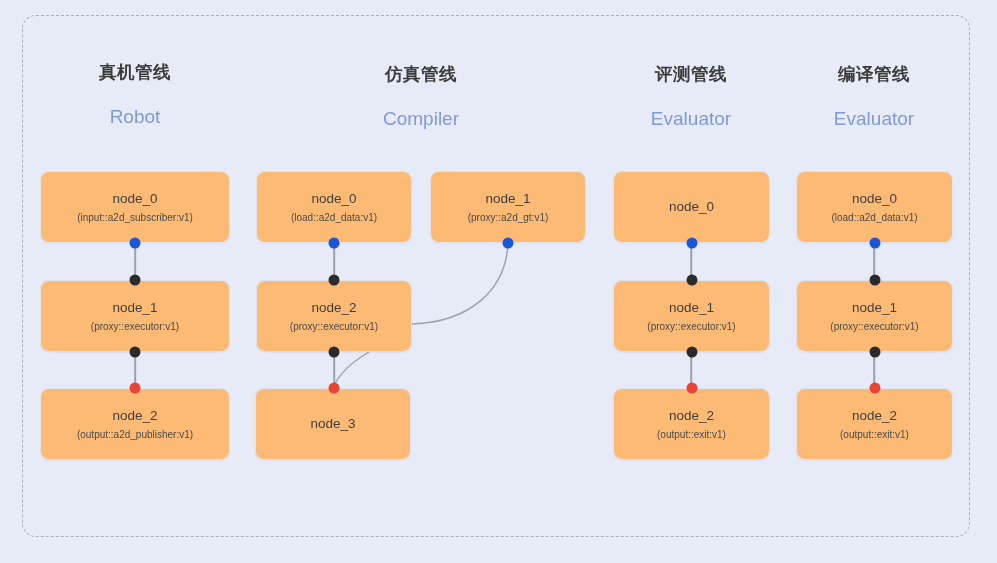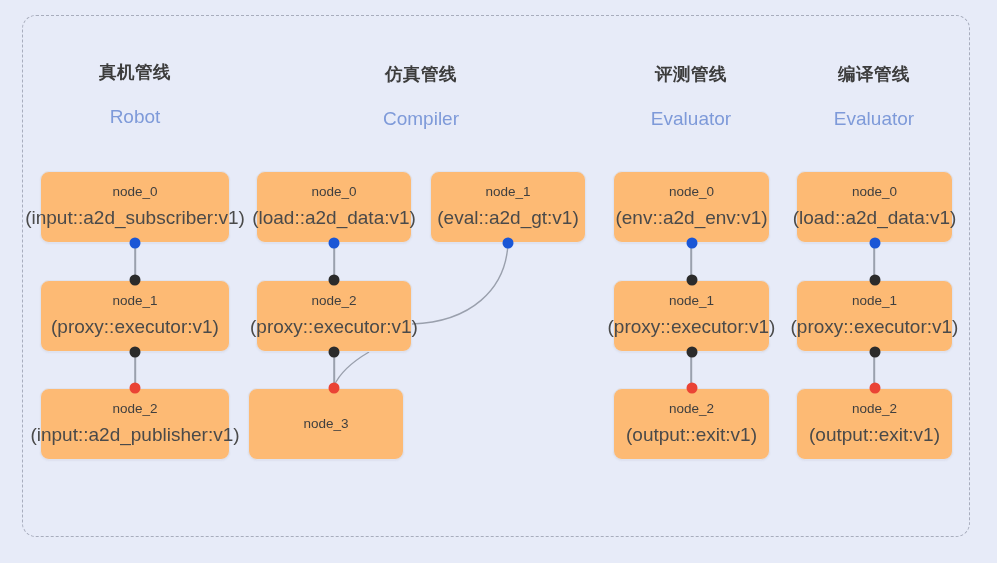--- a/index.html
+++ b/index.html
@@ -66,21 +66,21 @@
     text-align: center;
     padding: 2px 6px;
   }
   .node-id {
     font-size: 13.5px;
     color: #3f3f3f;
     line-height: 1.55;
     white-space: nowrap;
   }
   .node-type {
-    font-size: 19px;
+    font-size: 10px;
     color: #4a4a4a;
     line-height: 1.55;
     white-space: nowrap;
   }
   
   .dot {
     position: absolute;
     width: 11px;
     height: 11px;
     border-radius: 50%;
@@ -155,46 +155,45 @@
       </div>
       <div class="dot dot-blue" style="left: 135px; top: 243px;"></div>
       <div class="node" style="left: 40px; top: 280px; width: 190px; height: 72px;">
         <div class="node-id">node_1</div>
         <div class="node-type">(proxy::executor:v1)</div>
       </div>
       <div class="dot dot-black" style="left: 135px; top: 280px;"></div>
       <div class="dot dot-black" style="left: 135px; top: 352px;"></div>
       <div class="node" style="left: 40px; top: 388px; width: 190px; height: 72px;">
         <div class="node-id">node_2</div>
-        <div class="node-type">(input::a2d_publisher:v1)</div>
+        <div class="node-type">(output::a2d_publisher:v1)</div>
       </div>
       <div class="dot dot-red" style="left: 135px; top: 388px;"></div>
       <div class="node" style="left: 256px; top: 171px; width: 156px; height: 72px;">
         <div class="node-id">node_0</div>
         <div class="node-type">(load::a2d_data:v1)</div>
       </div>
       <div class="dot dot-blue" style="left: 334px; top: 243px;"></div>
       <div class="node" style="left: 430px; top: 171px; width: 156px; height: 72px;">
         <div class="node-id">node_1</div>
-        <div class="node-type">(eval::a2d_gt:v1)</div>
+        <div class="node-type">(proxy::a2d_gt:v1)</div>
       </div>
       <div class="dot dot-blue" style="left: 508px; top: 243px;"></div>
       <div class="node" style="left: 256px; top: 280px; width: 156px; height: 72px;">
         <div class="node-id">node_2</div>
         <div class="node-type">(proxy::executor:v1)</div>
       </div>
       <div class="dot dot-black" style="left: 334px; top: 280px;"></div>
       <div class="dot dot-black" style="left: 334px; top: 352px;"></div>
-      <div class="node" style="left: 248px; top: 388px; width: 156px; height: 72px;">
+      <div class="node" style="left: 255px; top: 388px; width: 156px; height: 72px;">
         <div class="node-id">node_3</div>
       </div>
       <div class="dot dot-red" style="left: 334px; top: 388px;"></div>
       <div class="node" style="left: 613px; top: 171px; width: 157px; height: 72px;">
         <div class="node-id">node_0</div>
-        <div class="node-type">(env::a2d_env:v1)</div>
       </div>
       <div class="dot dot-blue" style="left: 691.5px; top: 243px;"></div>
       <div class="node" style="left: 613px; top: 280px; width: 157px; height: 72px;">
         <div class="node-id">node_1</div>
         <div class="node-type">(proxy::executor:v1)</div>
       </div>
       <div class="dot dot-black" style="left: 691.5px; top: 280px;"></div>
       <div class="dot dot-black" style="left: 691.5px; top: 352px;"></div>
       <div class="node" style="left: 613px; top: 388px; width: 157px; height: 72px;">
         <div class="node-id">node_2</div>

